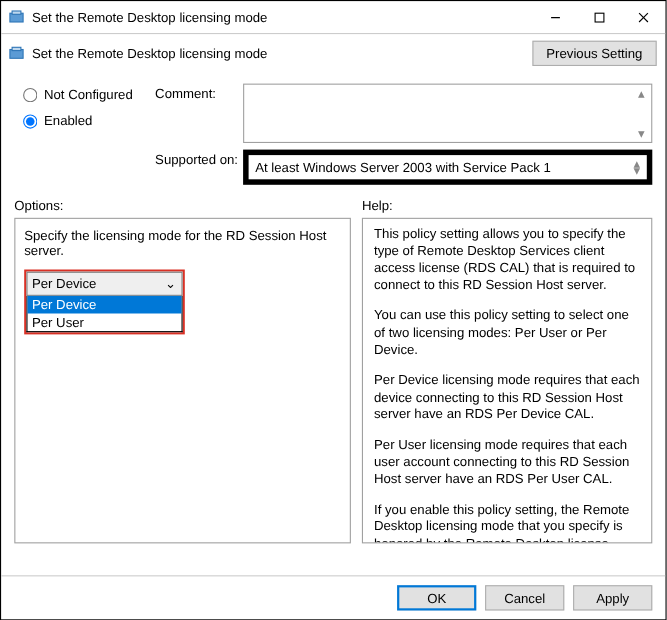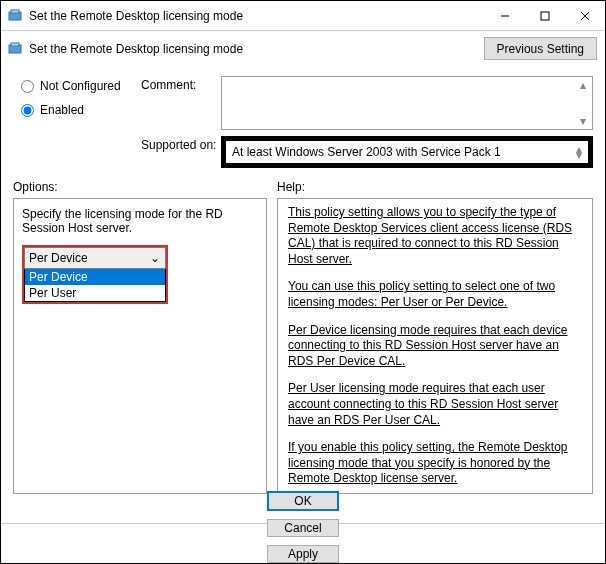--- a/index.html
+++ b/index.html
@@ -20,34 +20,34 @@
     .radio-row { display:flex; align-items:center; height:20px; margin-bottom:4px;}
     .radio-row input { margin:0 6px 0 0;}
     .fields { flex:1; }
     .frow { display:flex; margin-bottom:6px;}
     .flabel { width:80px; padding-top:2px;}
     .comment-box { flex:1; height:54px; border:1px solid #a0a0a0; position:relative; background:#fff;}
     .supported-box { flex:1; height:32px; border:5px solid #000000; position:relative; background:#fff; padding:4px 34px 4px 6px;}
     .scroll-arrow { position:absolute; right:2px; width:14px; height:12px; display:flex; align-items:center; justify-content:center; color:#888;}
     .columns { display:flex; padding: 4px 12px 0 12px; }
     .col { display:flex; flex-direction:column; }
-    .col.left { width: 254px; margin-right:10px;}
+    .col.left { width: 306px; margin-right:10px;}
     .col.right { flex:1; }
     .col-label { padding:2px 0 4px 0;}
     .panel { border:1px solid #a0a0a0; background:#fff; padding:8px; height:296px; overflow:hidden; position:relative;}
-    .panel.help { padding:6px 10px;text-decoration:underline;}
+    .panel.help { padding:6px 10px;}
     .panel.help p { margin:0 0 12px 0; line-height:1.3;}
     .dropdown-wrap { border:2px solid #d93025; padding:0; width:146px; margin-top:10px; }
     .dropdown { display:flex; align-items:center; height:22px; border:1px solid #7a7a7a; background:#efefef; padding:0 2px 0 4px;}
     .dropdown .dd-text { flex:1; }
     .dropdown .dd-arrow { width:16px; text-align:center;}
     .dd-list { border:1px solid #000; border-top:0; background:#fff;}
     .dd-item { padding:1px 4px; }
     .dd-item.sel { background:#0078d7; color:#fff;}
-    .footer { position:absolute; left:0; right:0; bottom:0; height:40px; border-top:1px solid #ccc; display:flex; align-items:center; justify-content:flex-end; padding:0 12px; gap:8px;flex-direction:column;}
+    .footer { position:absolute; left:0; right:0; bottom:0; height:40px; border-top:1px solid #ccc; display:flex; align-items:center; justify-content:flex-end; padding:0 12px; gap:8px;}
     .fbtn { height:23px; width:72px; background:#e1e1e1; border:1px solid #adadad;}
     .fbtn.primary { border:2px solid #0078d7; }
   </style>
 </head>
 <body>
 
 <div class="titlebar">
   <span class="icon">
     <svg viewBox="0 0 16 16">
         <rect x="2" y="4" width="12" height="8" fill="#5b9bd5" stroke="#2e75b6"></rect>

